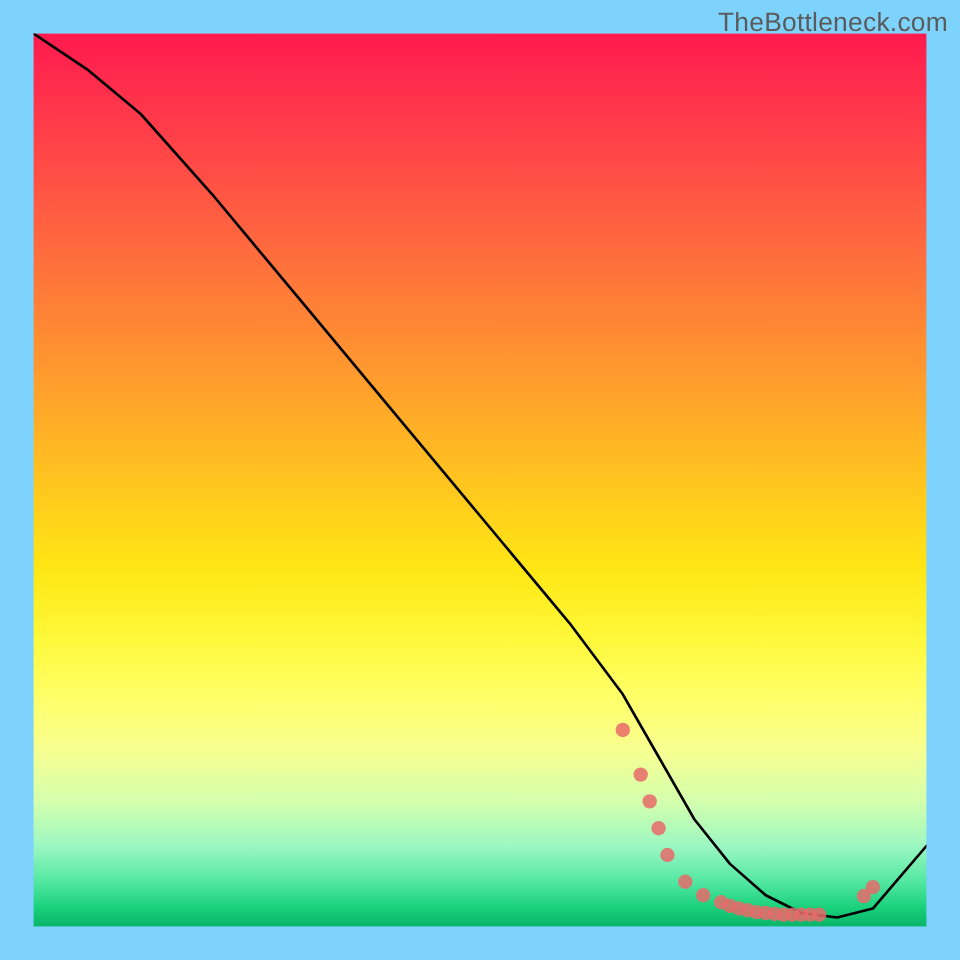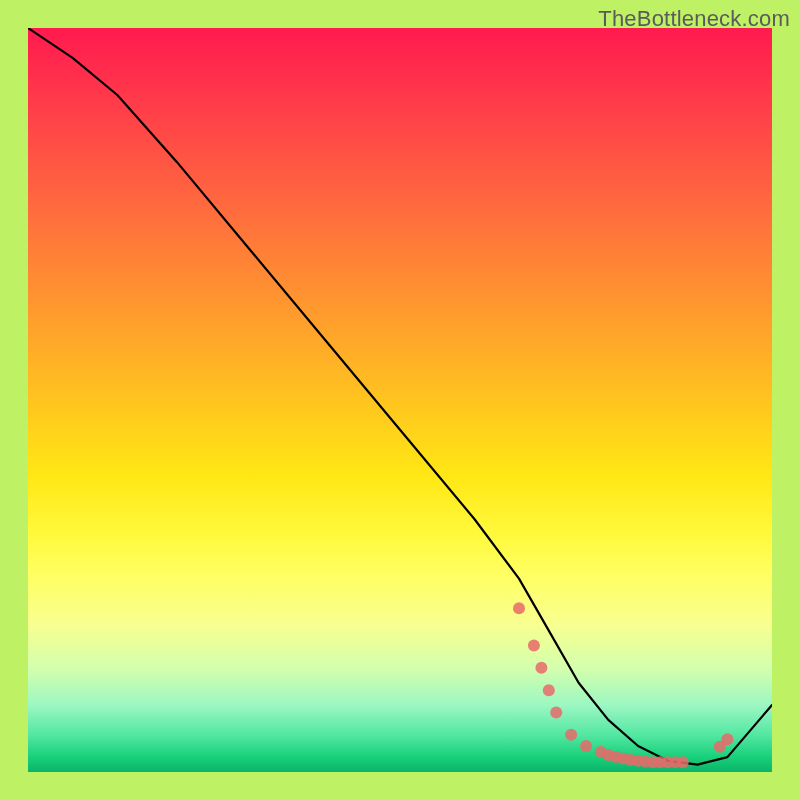--- a/index.html
+++ b/index.html
@@ -8,21 +8,21 @@
     width: 800px;
     height: 800px;
     background: #000;
     overflow: hidden;
     font-family: Arial, Helvetica, sans-serif;
   }
   .frame {
     position: relative;
     width: 800px;
     height: 800px;
-    background: #bef264;
+    background: #7dd3fc;
   }
   .watermark {
     position: absolute;
     top: 6px;
     right: 10px;
     color: #5b5b5b;
     font-size: 22px;
     font-weight: 500;
     letter-spacing: 0.2px;
     user-select: none;

